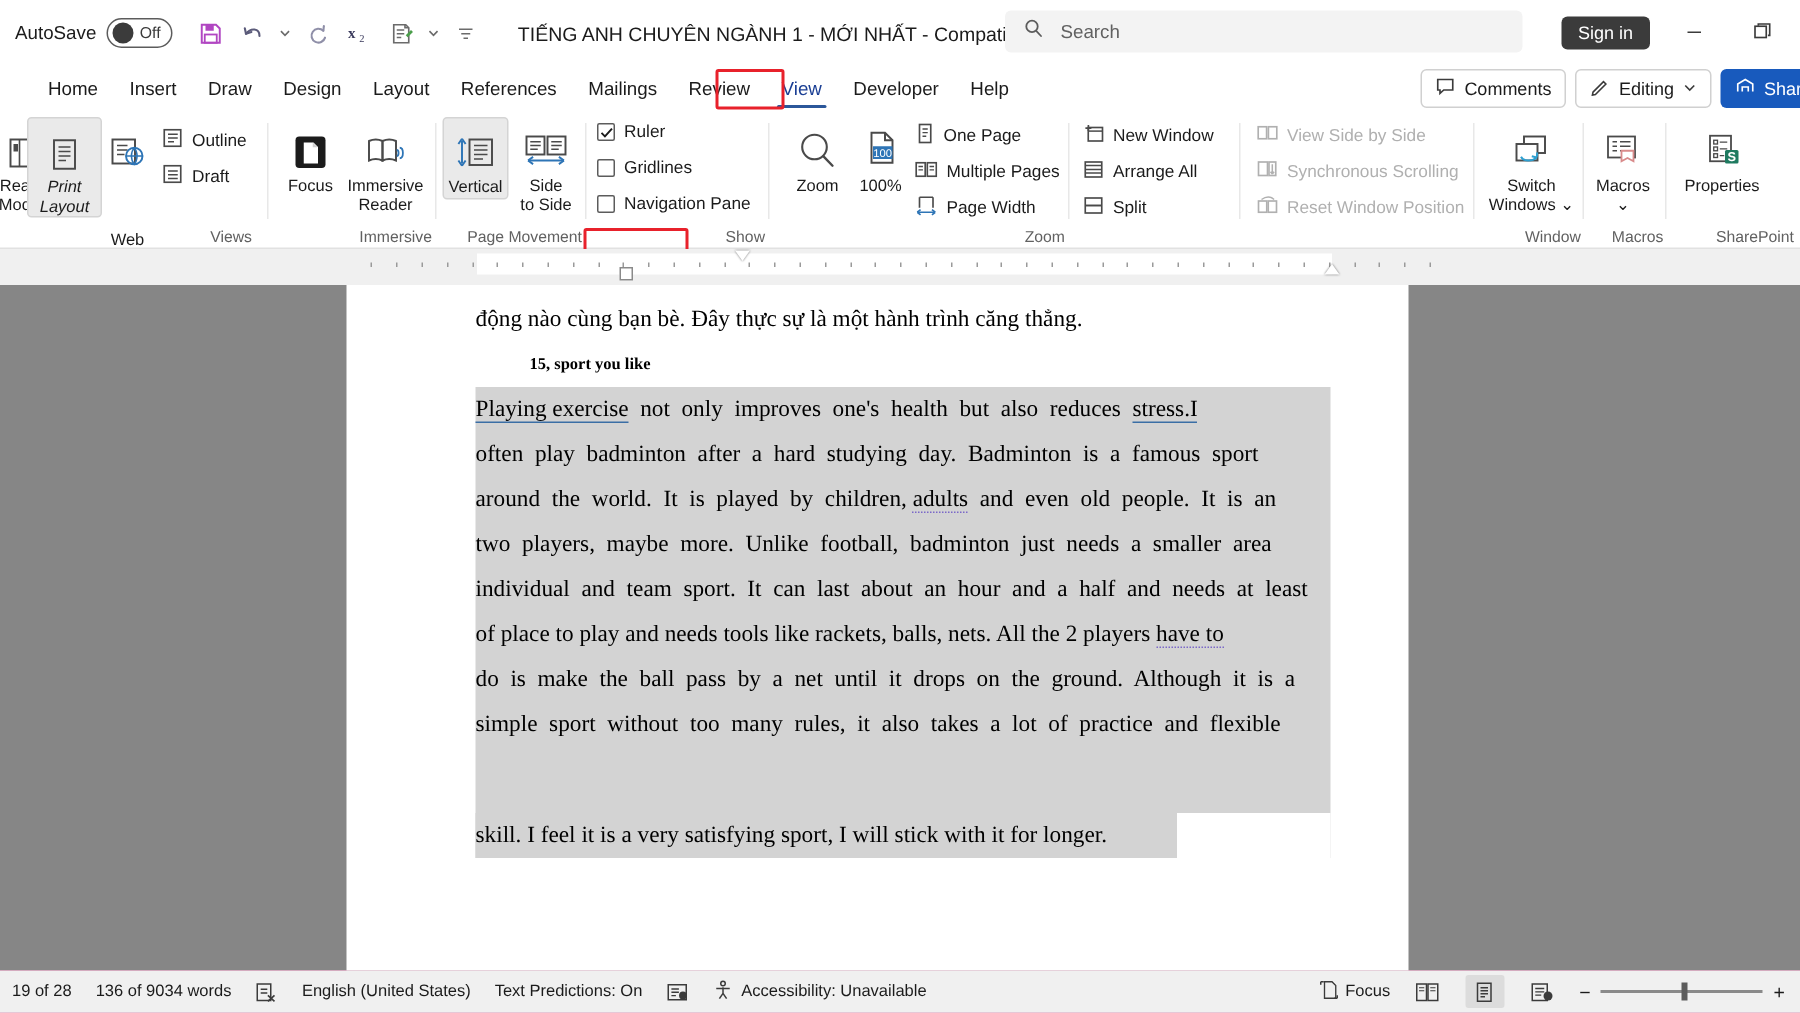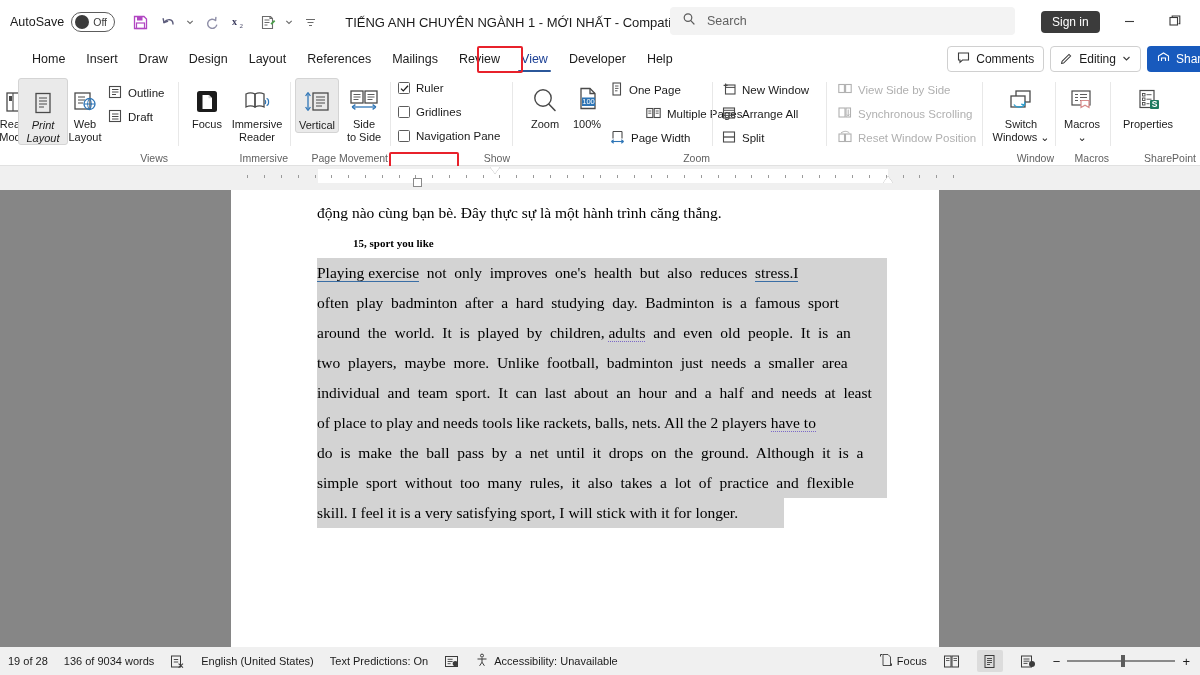--- a/index.html
+++ b/index.html
@@ -167,21 +167,21 @@
     position: absolute; left: 86px; top: 8px; width: 570px;
     font-family: "Liberation Serif", serif; font-size: 15.5px; color: #000;
   }
   .p-viet { text-align: left; line-height: 30px; white-space: nowrap; }
   .p-head { font-weight: bold; font-size: 11px; line-height: 30px; margin-left: 36px; }
   .p-body {
     text-align: justify; line-height: 30px; text-indent: 0;
     background: #d3d3d3; box-decoration-break: clone; -webkit-box-decoration-break: clone;
   }
   .p-body .ln { display: block; }
-  .p-body .ln.last { background: linear-gradient(to right,#d3d3d3 0,#d3d3d3 82%,#fff 82%,#fff 100%); }
+  .p-body .ln.last { background: linear-gradient(to right,#d3d3d3 0,#d3d3d3 82%,#fff 82%,#fff 100%); margin-top: 44px; }
   .sp-red { border-bottom: 1.5px solid #3a6ea5; }
   .sp-blue { border-bottom: 1.5px dotted #7b68c8; }
 
   
   .status {
     position: absolute; top: 647px; left: 0; width: 1200px; height: 28px;
     background: #f0f0f0; display: flex; align-items: center;
     font-size: 11px; color: #1b1b1b;
   }
   .st { margin-left: 16px; white-space: nowrap; display: flex; align-items: center; gap: 5px; }
@@ -364,21 +364,21 @@
       </div>
       <div class="bigbtn sel" style="left:18px; top:4px;font-style:italic;">
         <span class="ic">
           <svg width="26" height="26" viewBox="0 0 26 26">
               <rect x="6" y="2.5" width="14" height="19" fill="none" stroke="#4a4a4a" stroke-width="1.3"></rect>
               <path d="M9 7h8 M9 10h8 M9 13h8 M9 16h5" stroke="#4a4a4a" stroke-width="1.1"></path>
             </svg>
         </span>
         <span class="lb"><span>Print</span><br><span>Layout</span></span>
       </div>
-      <div class="bigbtn" style="left:60px; top:4px;">
+      <div class="bigbtn" style="left:60px; top:4px;gap:36px;">
         <span class="ic">
           <svg width="28" height="26" viewBox="0 0 28 26">
               <rect x="4" y="3" width="15" height="16" fill="none" stroke="#4a4a4a" stroke-width="1.3"></rect>
               <path d="M7 7h7 M7 10h7 M7 13h5" stroke="#4a4a4a" stroke-width="1.1"></path>
               <circle cx="18.5" cy="14" r="5.5" fill="none" stroke="#2e75b6" stroke-width="1.3"></circle>
               <path d="M13 14h11 M18.5 8.5c2.5 3 2.5 8 0 11 -2.5-3 -2.5-8 0-11" fill="none" stroke="#2e75b6" stroke-width="1"></path>
             </svg>
         </span>
         <span class="lb"><span>Web</span><br><span>Layout</span></span>
       </div>
@@ -503,21 +503,21 @@
       </div>
       <div class="smrow" style="left:96px; top:8px;">
         <span>
           <svg width="13" height="14" viewBox="0 0 13 14">
               <rect x="3" y="1" width="7.5" height="12" fill="none" stroke="#4a4a4a" stroke-width="1.1"></rect>
               <path d="M5 4h3.5 M5 6.4h3.5 M5 8.8h2.5" stroke="#4a4a4a" stroke-width="0.9"></path>
             </svg>
         </span>
         <span>One Page</span>
       </div>
-      <div class="smrow" style="left:96px; top:32px;margin-left:36px;">
+      <div class="smrow" style="left:96px; top:32px;">
         <span>
           <svg width="15" height="14" viewBox="0 0 15 14">
               <rect x="0.8" y="2.5" width="6" height="9" fill="none" stroke="#4a4a4a" stroke-width="1.1"></rect>
               <rect x="8.2" y="2.5" width="6" height="9" fill="none" stroke="#4a4a4a" stroke-width="1.1"></rect>
               <path d="M2.3 5h3 M2.3 7.2h3 M9.7 5h3 M9.7 7.2h3" stroke="#4a4a4a" stroke-width="0.9"></path>
             </svg>
         </span>
         <span>Multiple Pages</span>
       </div>
       <div class="smrow" style="left:96px; top:56px;">

